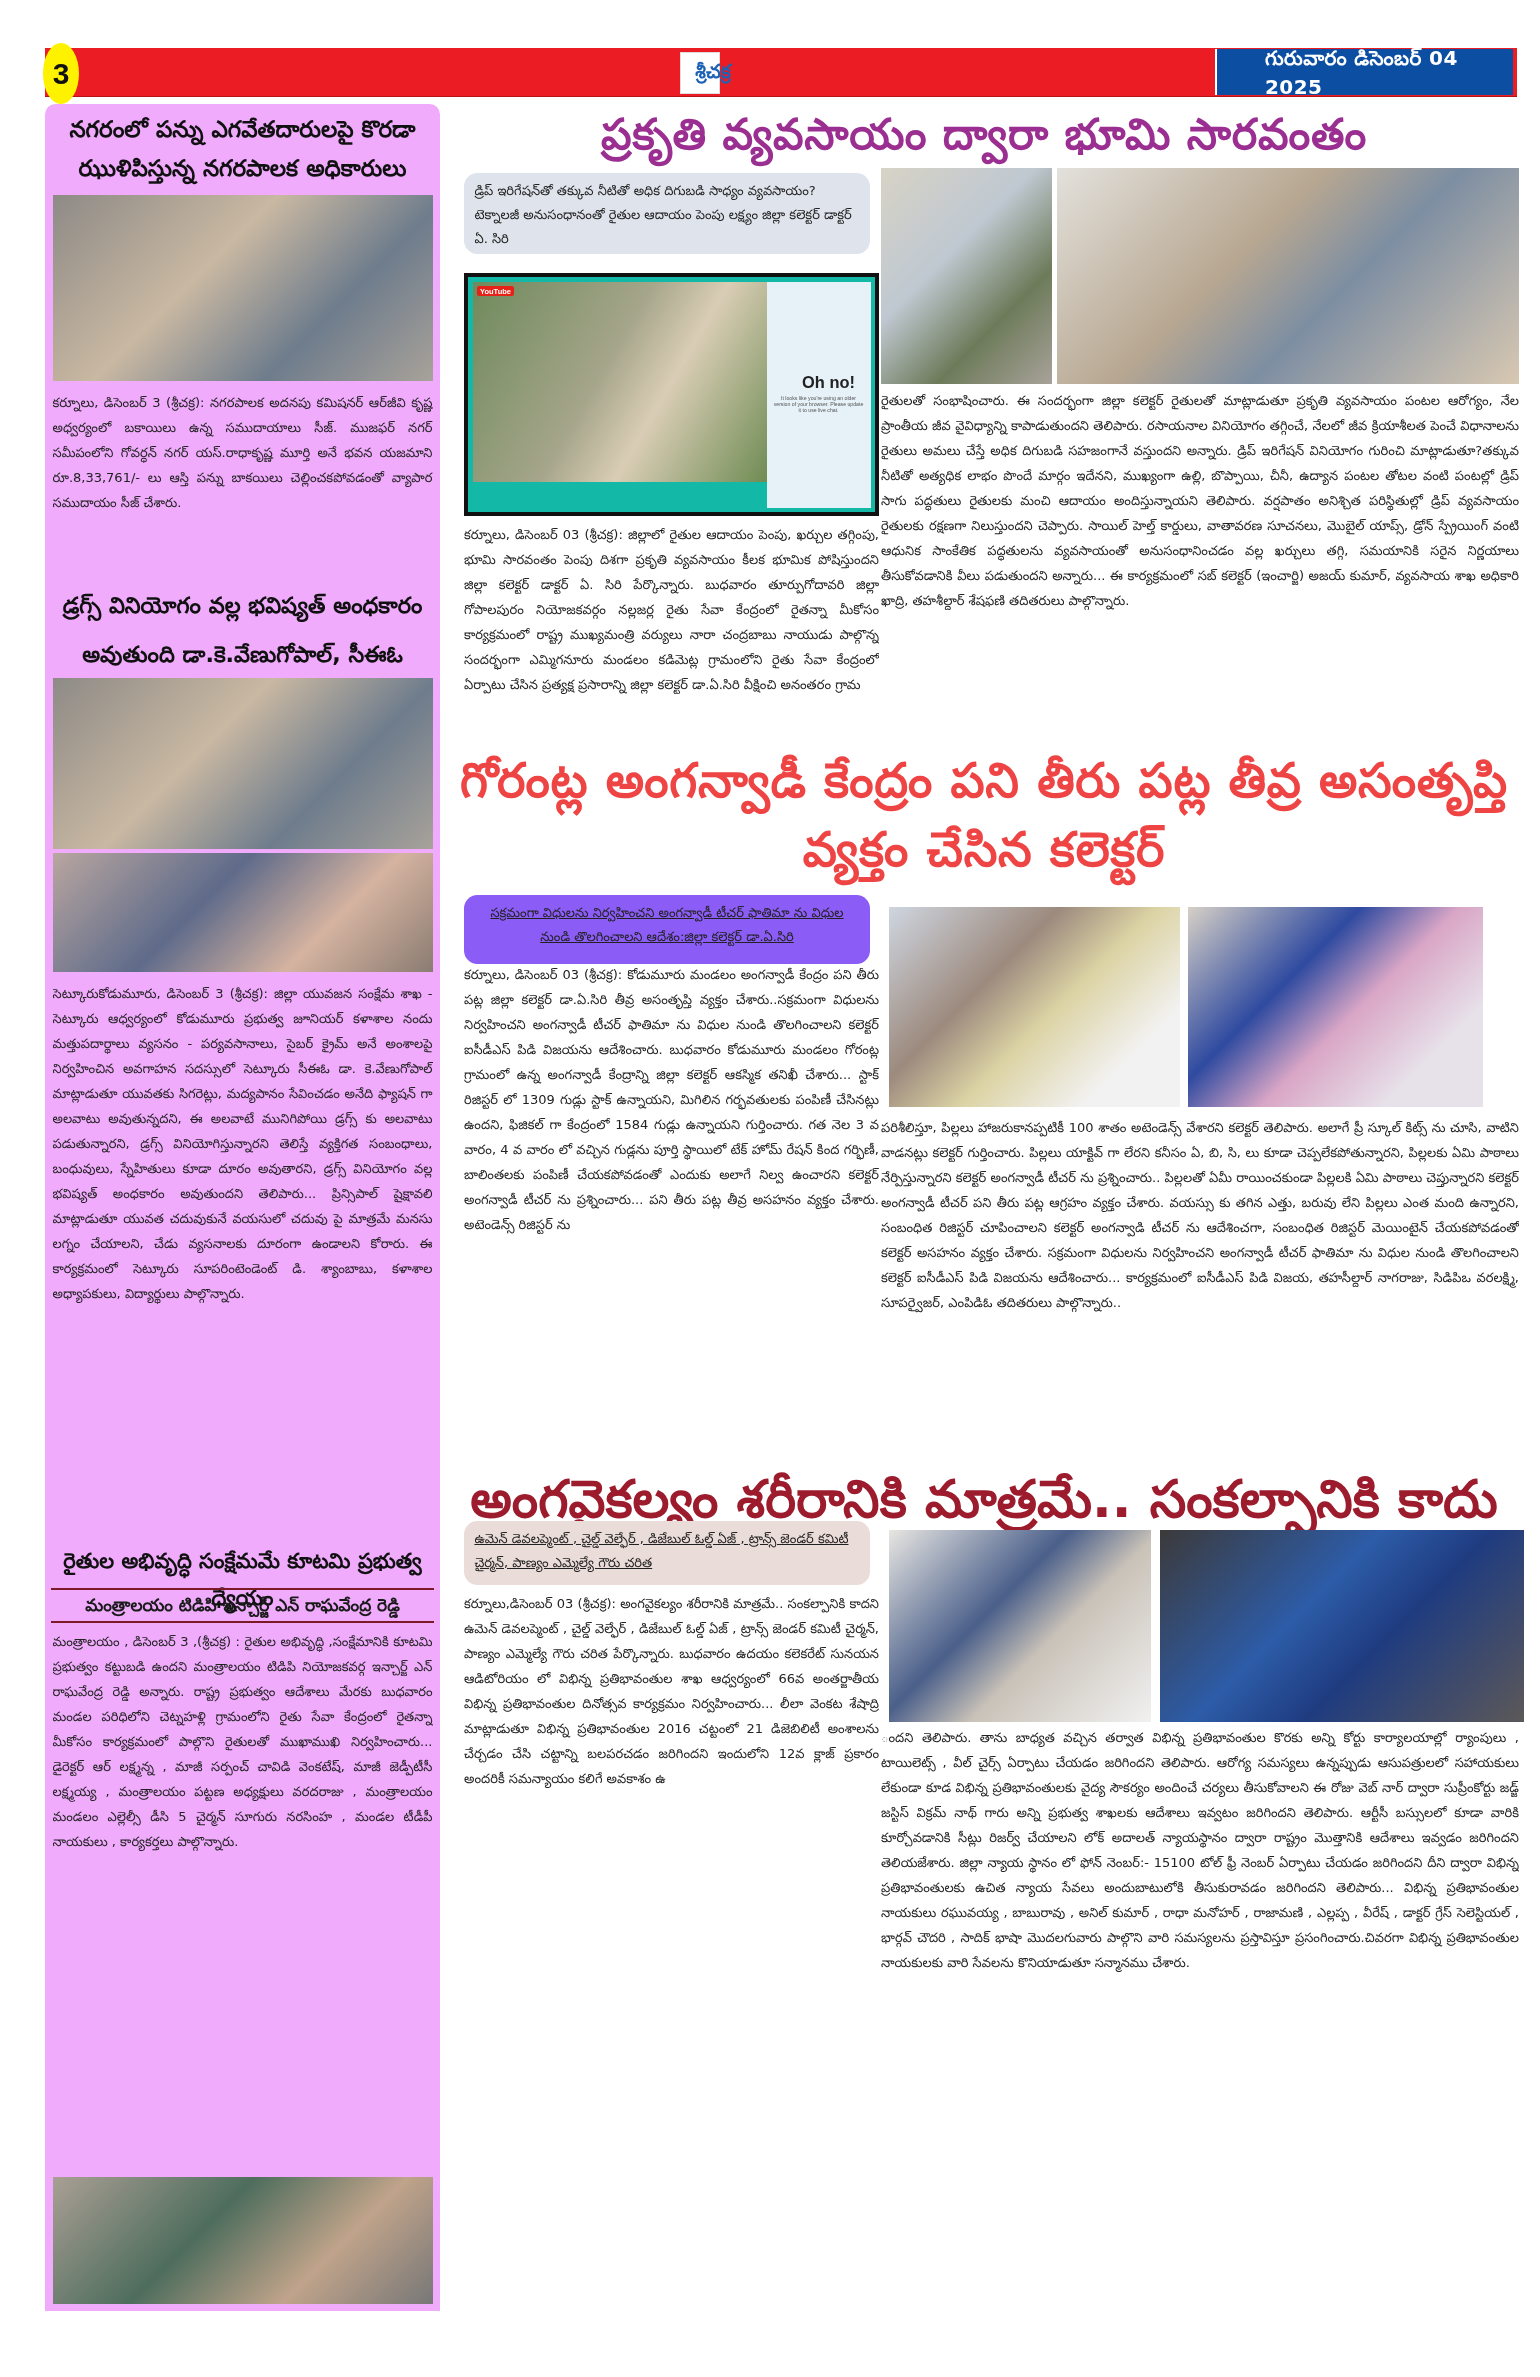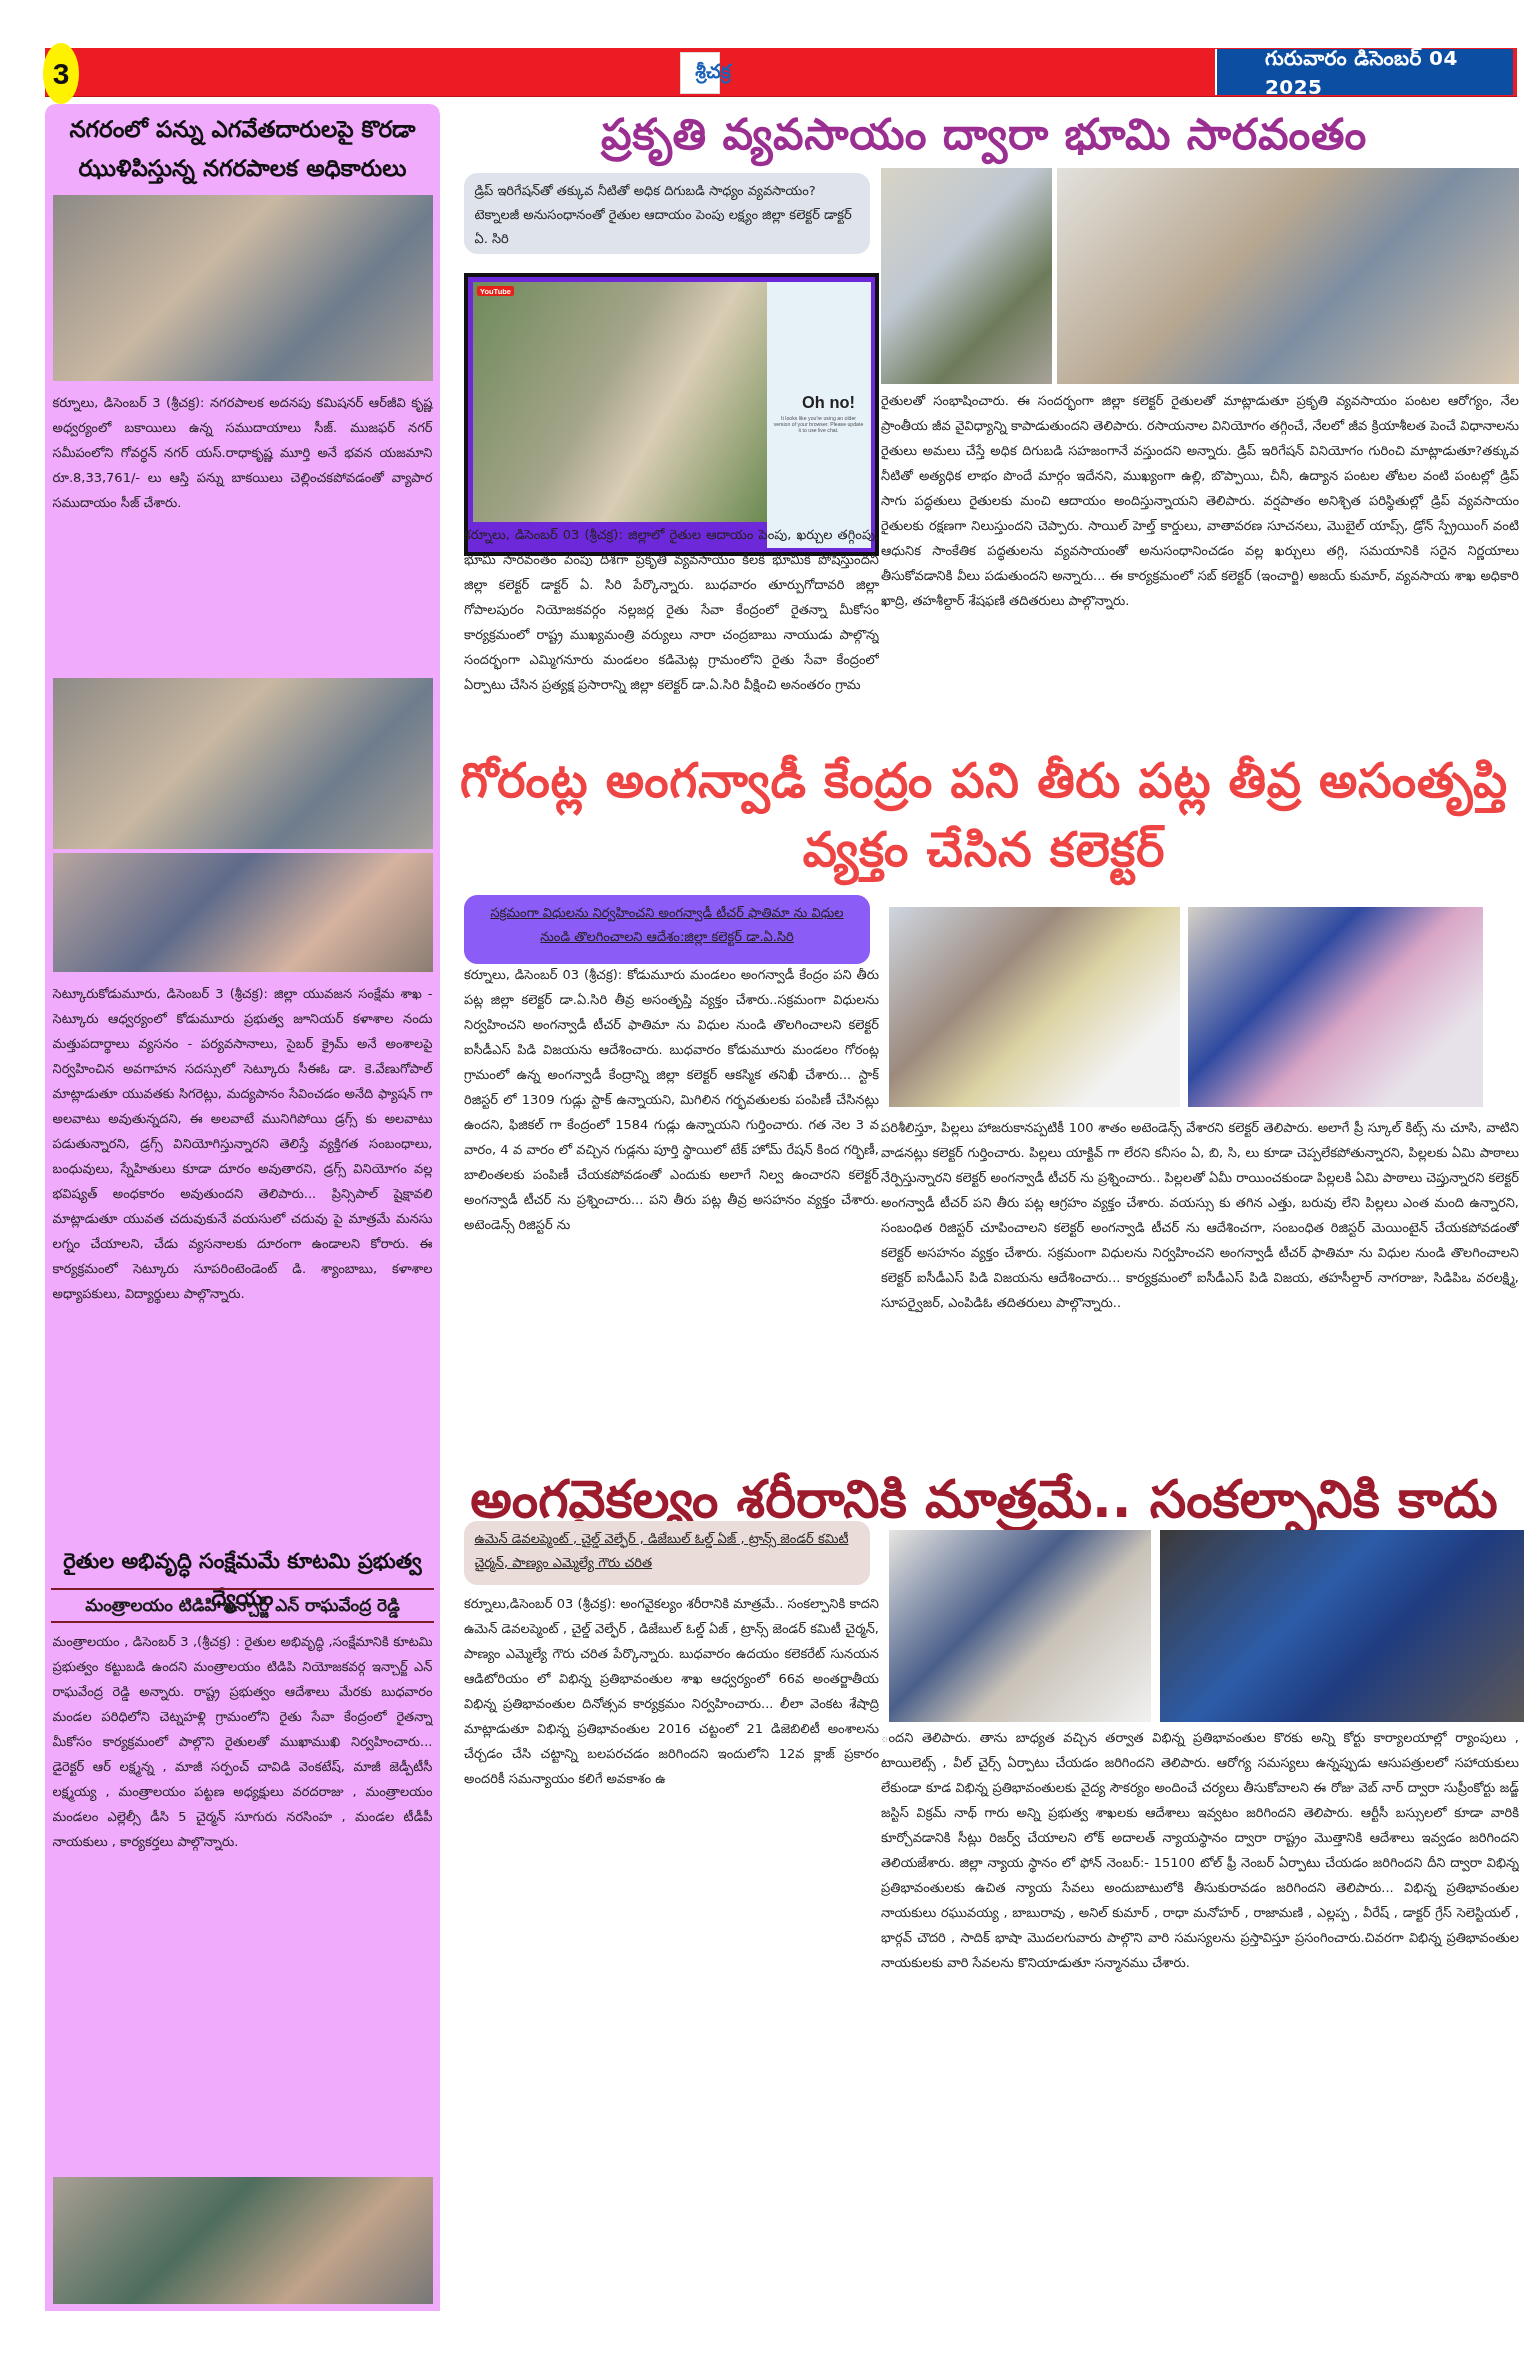--- a/index.html
+++ b/index.html
@@ -26,40 +26,41 @@
   .headline { position: absolute; font-weight: bold; font-family: "DejaVu Sans", sans-serif; text-align: center; }
   .h-purple { left: 447px; top: 104px; width: 1074px; font-size: 43px; line-height: 60px; color: #9b2f91; letter-spacing: 0.7px; }
   .h-red { left: 447px; top: 746px; width: 1074px; font-size: 48px; line-height: 69px; color: #ef4444; letter-spacing: 0.7px; }
   .h-maroon { left: 447px; top: 1469px; width: 1074px; font-size: 52px; line-height: 60px; color: #9c1c2e; }
 
   .sub-box { position: absolute; border-radius: 13.4px; padding: 6px 10.4px; font-family: "DejaVu Sans", sans-serif; font-size: 13px; line-height: 24px; color: #222; }
   .sb1 { left: 464px; top: 173px; width: 406px; height: 81px; background: #dfe4ec; }
   .sb2 { left: 464px; top: 895px; width: 406px; height: 69px; background: #8b5cf6; text-align: center; text-decoration: underline; }
   .sb3 { left: 464px; top: 1521px; width: 406px; height: 64px; background: #eadcd8; text-decoration: underline; }
 
-  .tv { position: absolute; left: 464px; top: 273px; width: 415px; height: 283px; background: #6d28d9; border: 4.5px solid #111; }
+  .tv { position: absolute; left: 464px; top: 273px; width: 415px; height: 243px; background: #14b8a6; border: 4.5px solid #111; }
   .tv-screen { position: absolute; left: 4.5px; top: 4.5px; right: 4.5px; bottom: 30px; background: linear-gradient(120deg,#6f8a5c,#a5a58a 35%,#d9cdb5 50%,#6e8b53 80%); }
   .tv-side { position: absolute; right: 4.5px; top: 4.5px; width: 104px; bottom: 4.5px; background: #e6f1f8; display: flex; flex-direction: column; align-items: center; justify-content: center; }
   .tv-side b { font: bold 16.4px "Liberation Sans", sans-serif; color: #222; margin-left: 20px; }
   .tv-side span { font: 5.2px "Liberation Sans", sans-serif; color: #555; text-align: center; padding: 3px 6px; }
   .yt { position: absolute; left: 9px; top: 9px; font: bold 7.5px "Liberation Sans", sans-serif; color: #fff; background: #e62117; padding: 0.7px 3px; border-radius: 2.2px; }
 </style>
 </head>
 <body>
 
 <div class="masthead"></div>
 <div class="page-num">3</div>
 <div class="logo">శ్రీచక్ర</div>
 <div class="dateline">గురువారం  డిసెంబర్ 04 2025</div>
 
 <div class="left-col">
   <div class="left-head lh1">నగరంలో పన్ను ఎగవేతదారులపై కొరడా ఝుళిపిస్తున్న నగరపాలక అధికారులు</div>
   <div class="photo" style="left:7.5px;top:91px;width:380px;height:186px;"></div>
   <div class="body" style="left:7.5px;top:286px;width:380px;height:179px;overflow:hidden;">కర్నూలు, డిసెంబర్ 3 (శ్రీచక్ర): నగరపాలక అదనపు కమిషనర్ ఆర్‌జీవి కృష్ణ అధ్వర్యంలో బకాయిలు ఉన్న సముదాయాలు సీజ్. ముజఫర్ నగర్ సమీపంలోని గోవర్ధన్ నగర్ యస్.రాధాకృష్ణ మూర్తి అనే భవన యజమాని రూ.8,33,761/- లు ఆస్తి పన్ను బాకయిలు చెల్లించకపోవడంతో వ్యాపార సముదాయం సీజ్ చేశారు.</div>
 
+  <div class="left-head lh2">డ్రగ్స్ వినియోగం వల్ల భవిష్యత్ అంధకారం అవుతుంది  డా.కె.వేణుగోపాల్, సీఈఓ</div>
   <div class="photo" style="left:7.5px;top:574px;width:380px;height:171px;"></div>
   <div class="photo" style="left:7.5px;top:749px;width:380px;height:119px;background:linear-gradient(135deg,#b9a6a0,#5f6b8a 40%,#d5b3a0 70%,#8a7c72);"></div>
   <div class="body" style="left:7.5px;top:877px;width:380px;height:555px;overflow:hidden;">సెట్కూరుకోడుమూరు, డిసెంబర్ 3 (శ్రీచక్ర): జిల్లా యువజన సంక్షేమ శాఖ - సెట్కూరు ఆధ్వర్యంలో కోడుమూరు ప్రభుత్వ జూనియర్ కళాశాల నందు మత్తుపదార్థాలు వ్యసనం - పర్యవసానాలు, సైబర్ క్రైమ్ అనే అంశాలపై నిర్వహించిన అవగాహన సదస్సులో సెట్కూరు సీఈఓ డా. కె.వేణుగోపాల్ మాట్లాడుతూ యువతకు సిగరెట్లు, మద్యపానం సేవించడం అనేది ఫ్యాషన్ గా అలవాటు అవుతున్నదని, ఈ అలవాటే మునిగిపోయి డ్రగ్స్ కు అలవాటు పడుతున్నారని, డ్రగ్స్ వినియోగిస్తున్నారని తెలిస్తే వ్యక్తిగత సంబంధాలు, బంధువులు, స్నేహితులు కూడా దూరం అవుతారని, డ్రగ్స్ వినియోగం వల్ల భవిష్యత్ అంధకారం అవుతుందని తెలిపారు... ప్రిన్సిపాల్ షైక్షావలి మాట్లాడుతూ యువత చదువుకునే వయసులో చదువు పై మాత్రమే మనసు లగ్నం చేయాలని, చేడు వ్యసనాలకు దూరంగా ఉండాలని కోరారు. ఈ కార్యక్రమంలో సెట్కూరు సూపరింటెండెంట్ డి. శ్యాంబాబు, కళాశాల అధ్యాపకులు, విద్యార్థులు పాల్గొన్నారు.</div>
 
   <div class="left-head lh3">రైతుల అభివృద్ధి సంక్షేమమే కూటమి ప్రభుత్వ ధ్యేయం</div>
   <div class="lsub">మంత్రాలయం టిడిపి ఇన్చార్జ్ ఎన్ రాఘవేంద్ర రెడ్డి</div>
   <div class="body" style="left:7.5px;top:1525px;width:380px;height:537px;overflow:hidden;">మంత్రాలయం , డిసెంబర్ 3 ,(శ్రీచక్ర) : రైతుల అభివృద్ధి ,సంక్షేమానికి కూటమి ప్రభుత్వం కట్టుబడి ఉందని మంత్రాలయం టిడిపి నియోజకవర్గ ఇన్చార్జ్ ఎన్ రాఘవేంద్ర రెడ్డి అన్నారు. రాష్ట్ర ప్రభుత్వం ఆదేశాలు మేరకు బుధవారం మండల పరిధిలోని చెట్నహళ్లి గ్రామంలోని రైతు సేవా కేంద్రంలో రైతన్నా మీకోసం కార్యక్రమంలో పాల్గొని రైతులతో ముఖాముఖి నిర్వహించారు... డైరెక్టర్ ఆర్ లక్ష్మన్న , మాజీ సర్పంచ్ చావిడి వెంకటేష్, మాజీ జెడ్పీటీసీ లక్ష్మయ్య , మంత్రాలయం పట్టణ అధ్యక్షులు వరదరాజు , మంత్రాలయం మండలం ఎల్లెల్సీ డీసి 5 చైర్మన్ సూగురు నరసింహ , మండల టీడీపీ నాయకులు , కార్యకర్తలు పాల్గొన్నారు.</div>
   <div class="photo" style="left:7.5px;top:2073px;width:380px;height:127px;background:linear-gradient(135deg,#a99f94,#4e6d5d 40%,#c0a38a 70%,#777);"></div>
 </div>
 

